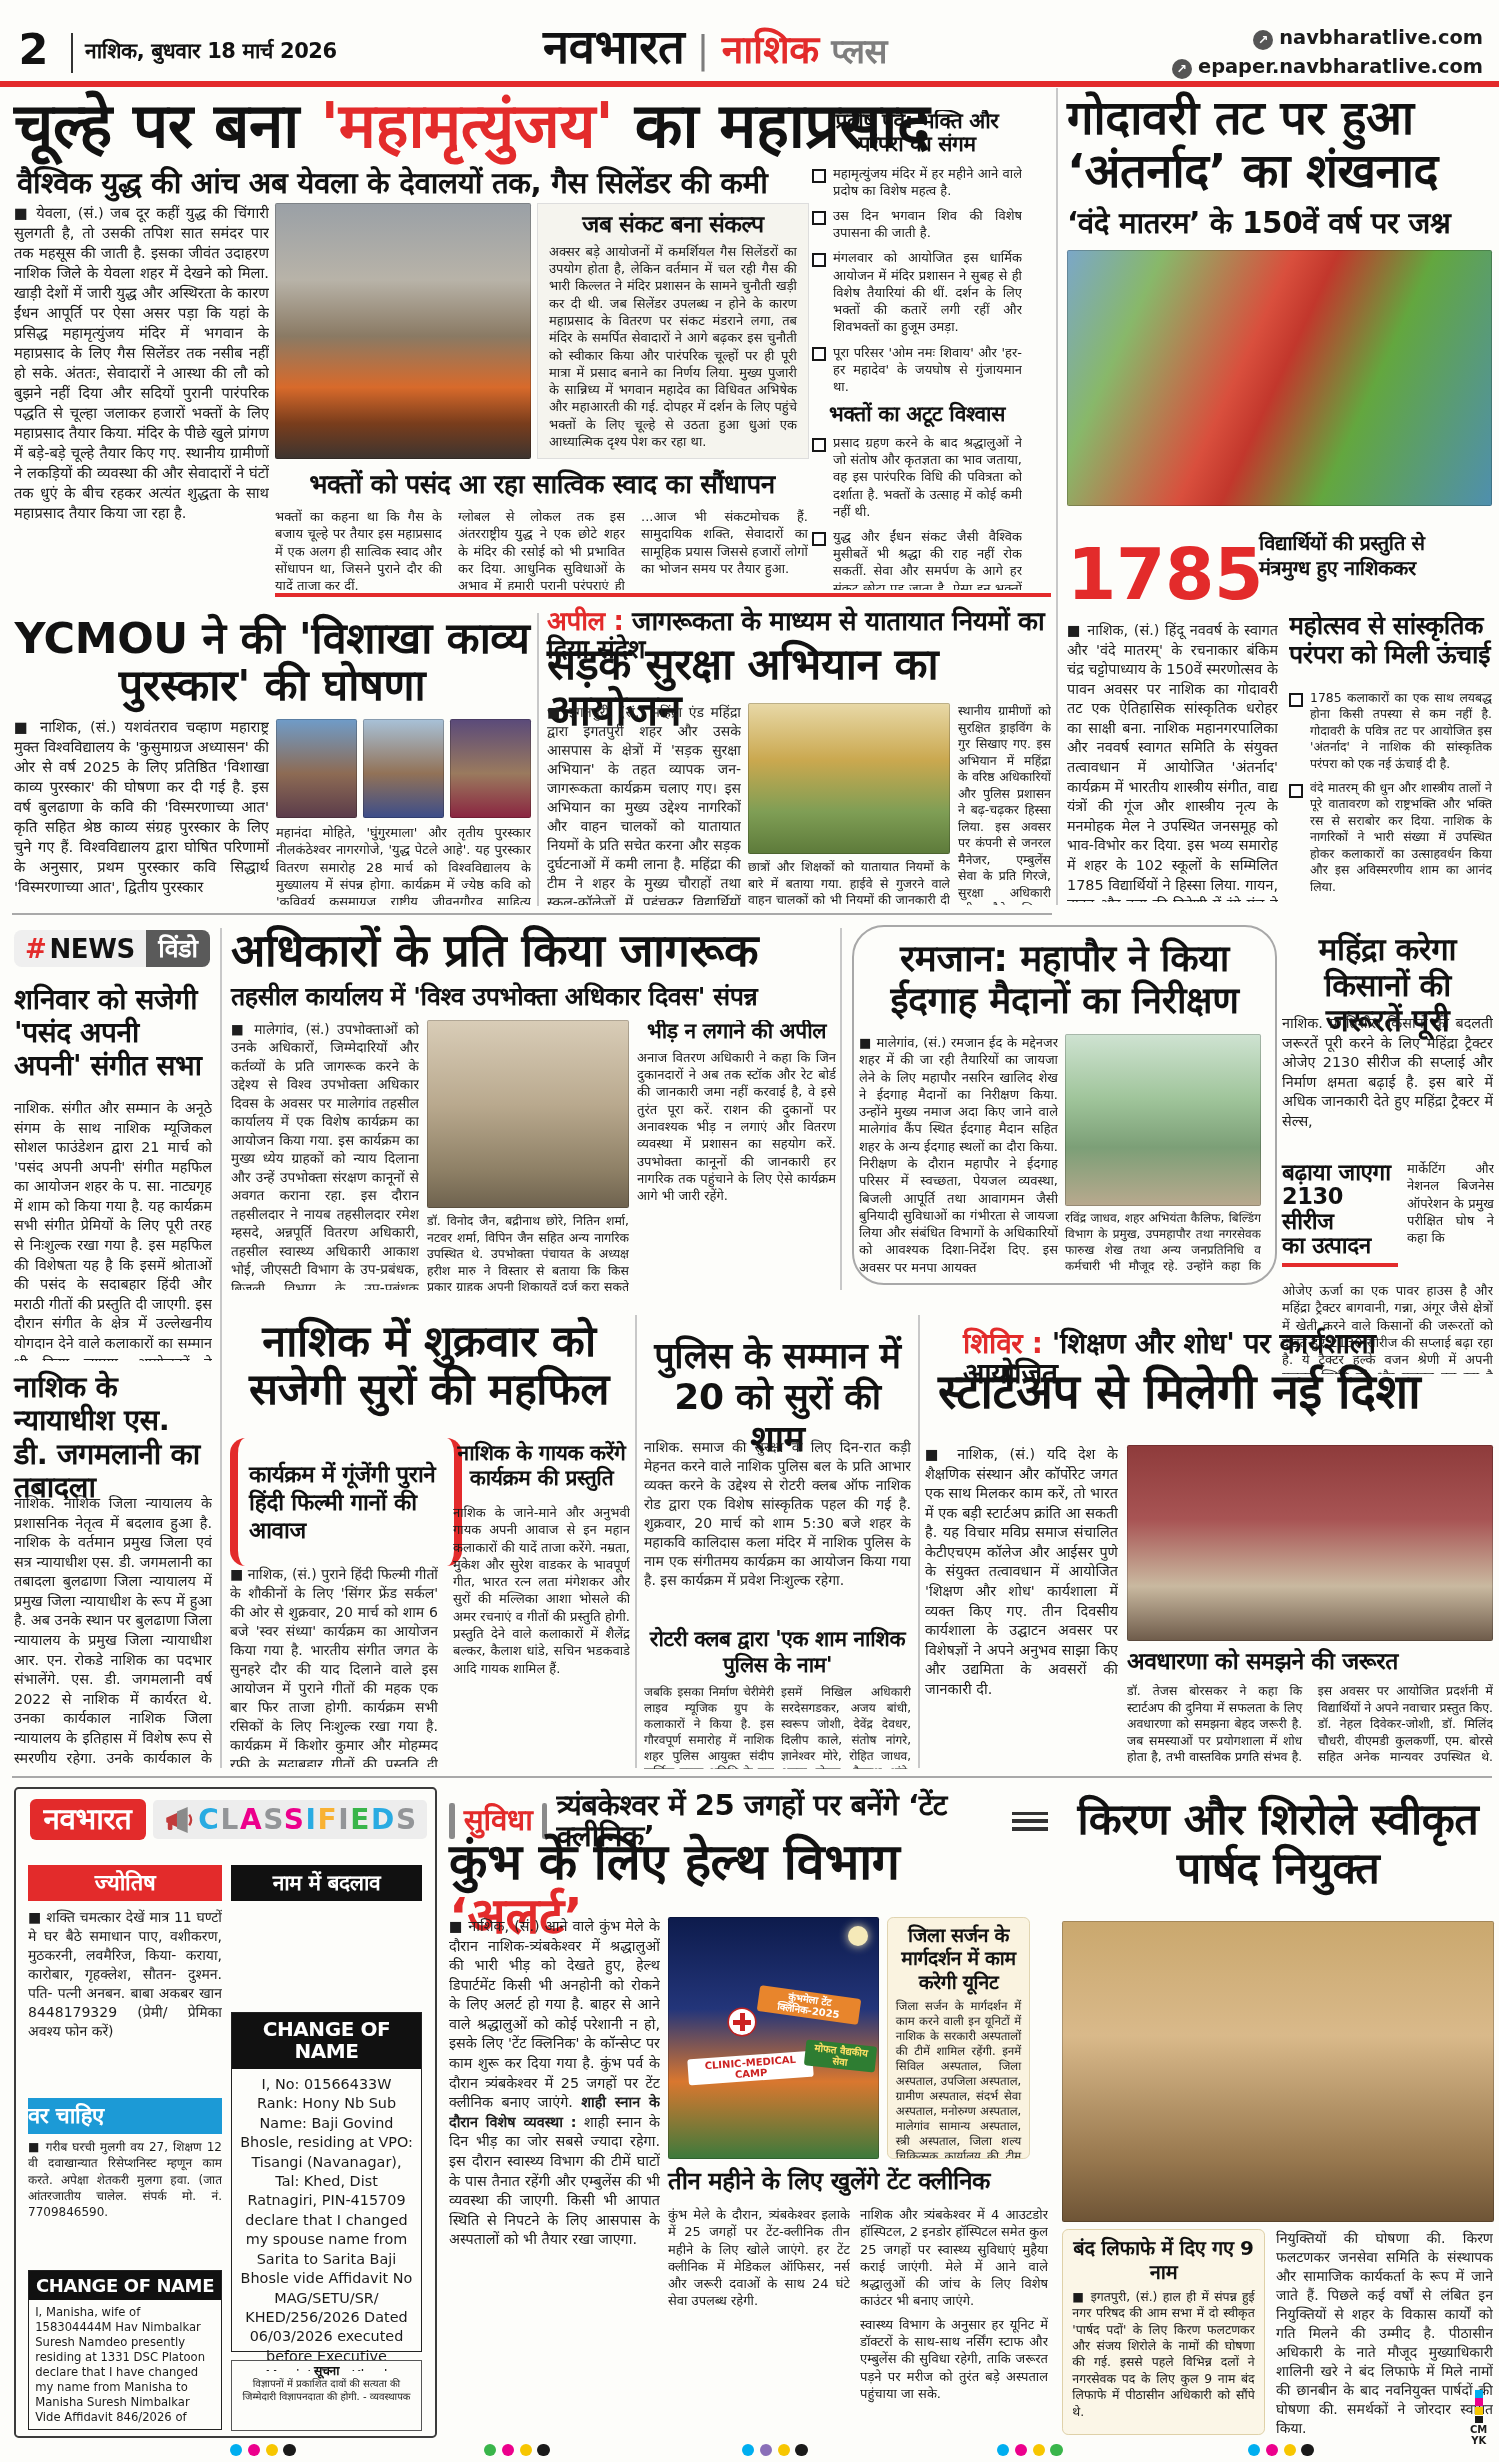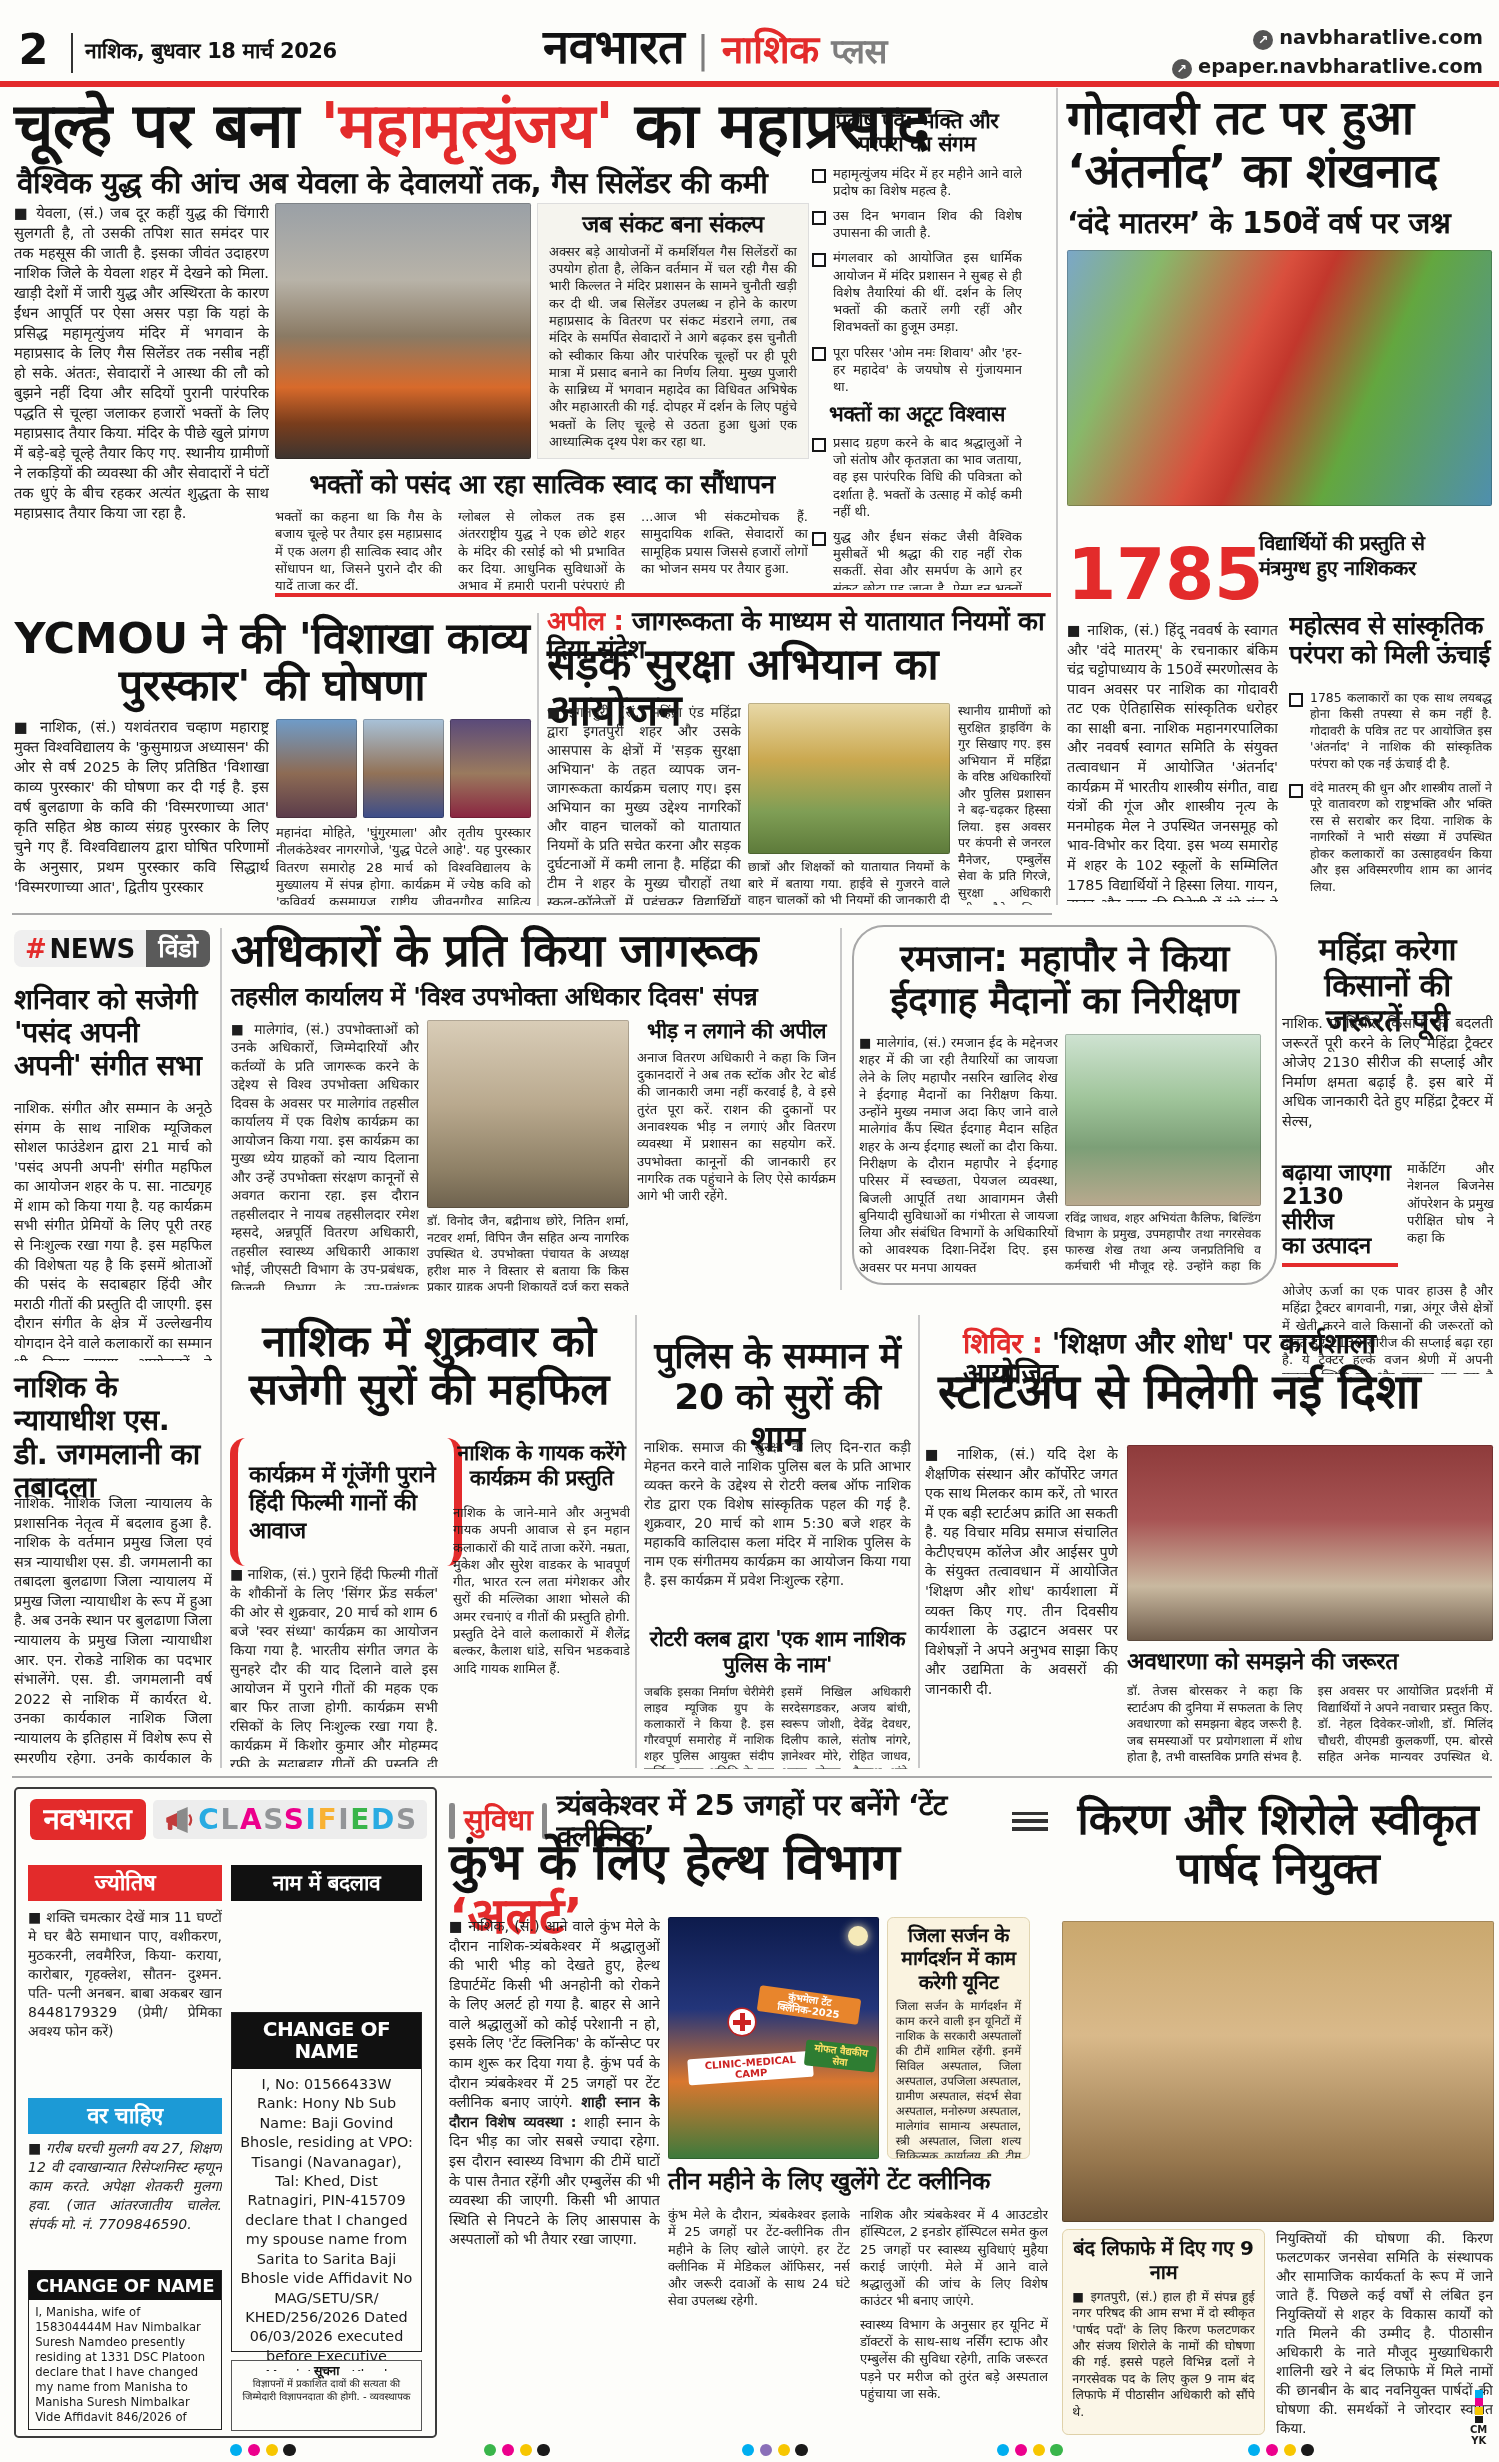--- a/index.html
+++ b/index.html
@@ -225,22 +225,22 @@
           <polygon points="4,14 18,8 18,26 4,20" fill="#c23b3b"></polygon>
           <polygon points="18,6 32,0 32,34 18,28" fill="#8a8a8a"></polygon>
           <rect x="6" y="20" width="6" height="10" rx="2" fill="#c23b3b"></rect>
           <path d="M34 10 q5 7 0 14" stroke="#c23b3b" stroke-width="3" fill="none"></path>
         </svg>
       <span style="font-weight:800;font-size:28px;letter-spacing:1.6px;"><span style="color: rgb(41, 171, 226);">C</span><span style="color: rgb(147, 149, 152);">L</span><span style="color: rgb(236, 0, 140);">A</span><span style="color: rgb(147, 149, 152);">S</span><span style="color: rgb(236, 0, 140);">S</span><span style="color: rgb(41, 171, 226);">I</span><span style="color: rgb(249, 178, 51);">F</span><span style="color: rgb(147, 149, 152);">I</span><span style="color: rgb(57, 181, 74);">E</span><span style="color: rgb(41, 171, 226);">D</span><span style="color: rgb(147, 149, 152);">S</span></span>
     </div>
   </div>
   <div class="t hd" style="left:28px;top:1865px;width:194px;height:36px;background:#e32b2b;color:#fff;font-size:22px;text-align:center;line-height:36px;font-family:Liberation Serif, serif;">ज्योतिष</div>
   <div class="t body jt ov" style="left:28px;top:1908px;width:194px;height:183px;font-size:14px;">■ शक्ति चमत्कार देखें मात्र 11 घण्टों मे घर बैठे समाधान पाए, वशीकरण, मुठकरनी, लवमैरिज, किया- कराया, कारोबार, गृहक्लेश, सौतन- दुश्मन. पति- पत्नी अनबन. बाबा अकबर खान 8448179329 (प्रेमी/ प्रेमिका अवश्य फोन करें)</div>
-  <div class="t hd" style="left:28px;top:2098px;width:194px;height:36px;background:#1c9ad6;color:#fff;font-size:22px;text-align:center;line-height:36px;">वर चाहिए</div>
-  <div class="t body jt ov" style="left:28px;top:2139px;width:194px;height:124px;font-size:14px;font-style:italic;">■ गरीब घरची मुलगी वय 27, शिक्षण 12 वी दवाखान्यात रिसेप्शनिस्ट म्हणून काम करते. अपेक्षा शेतकरी मुलगा हवा. (जात आंतरजातीय चालेल. संपर्क मो. नं. 7709846590.</div>
+  <div class="t hd" style="left:28px;top:2098px;width:194px;height:36px;background:#1c9ad6;color:#fff;font-size:22px;text-align:left;line-height:36px;">वर चाहिए</div>
+  <div class="t body jt ov" style="left:28px;top:2139px;width:194px;height:124px;font-size:12px;">■ गरीब घरची मुलगी वय 27, शिक्षण 12 वी दवाखान्यात रिसेप्शनिस्ट म्हणून काम करते. अपेक्षा शेतकरी मुलगा हवा. (जात आंतरजातीय चालेल. संपर्क मो. नं. 7709846590.</div>
   <div class="t" style="left:28px;top:2270px;width:194px;height:160px;border:1.6px solid #222;box-sizing:border-box;">
     <div class="hd" style="background:#111;color:#fff;font-size:18px;text-align:center;padding:4.7px 0;">CHANGE OF NAME</div>
     <div class="ov" style="font-size:11.6px;line-height:1.3;padding:4.7px 6.2px;height:116px;">I, Manisha, wife of 158304444M Hav Nimbalkar Suresh Namdeo presently residing at 1331 DSC Platoon declare that I have changed my name from Manisha to Manisha Suresh Nimbalkar Vide Affidavit 846/2026 of 16/03/2026.</div>
   </div>
   <div class="t hd" style="left:231px;top:1865px;width:191px;height:36px;background:#111;color:#fff;font-size:21px;text-align:center;line-height:36px;">नाम में बदलाव</div>
   <div class="t" style="left:231px;top:2012px;width:191px;height:340px;border:1.6px solid #222;box-sizing:border-box;">
     <div class="hd" style="background:#111;color:#fff;font-size:20px;text-align:center;padding:6.2px 0;">CHANGE OF NAME</div>
     <div class="ov" style="font-size:14.4px;line-height:1.35;padding:6.2px 7.8px;height:290px;text-align:center;">I, No: 01566433W Rank: Hony Nb Sub Name: Baji Govind Bhosle, residing at VPO: Tisangi (Navanagar), Tal: Khed, Dist Ratnagiri, PIN-415709 declare that I changed my spouse name from Sarita to Sarita Baji Bhosle vide Affidavit No MAG/SETU/SR/ KHED/256/2026 Dated 06/03/2026 executed before Executive Magistrate, Khed (Ratnagiri).</div>
   </div>
   <div class="t" style="left:231px;top:2360px;width:191px;height:71px;border:1.6px solid #555;box-sizing:border-box;padding:3.1px 6.2px;">

